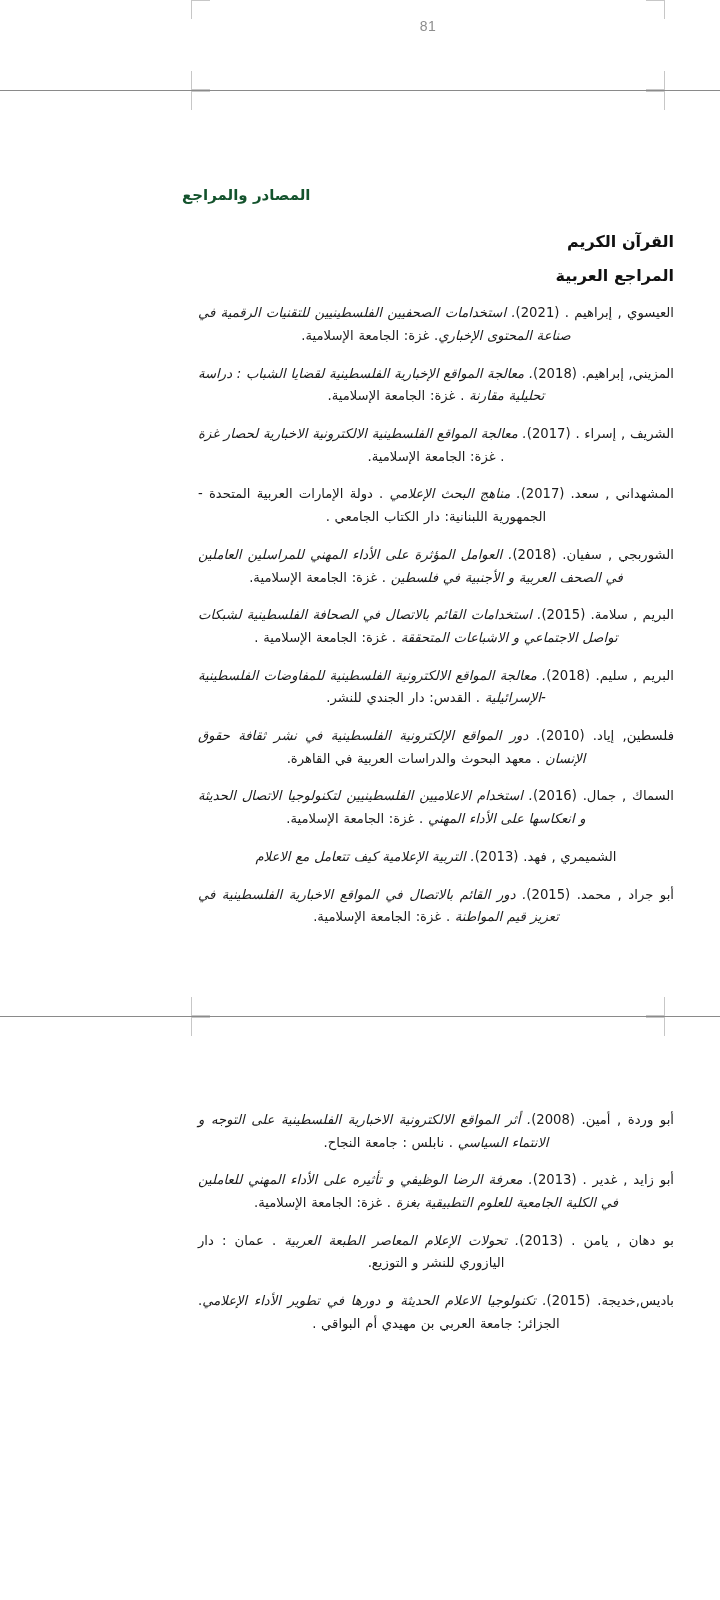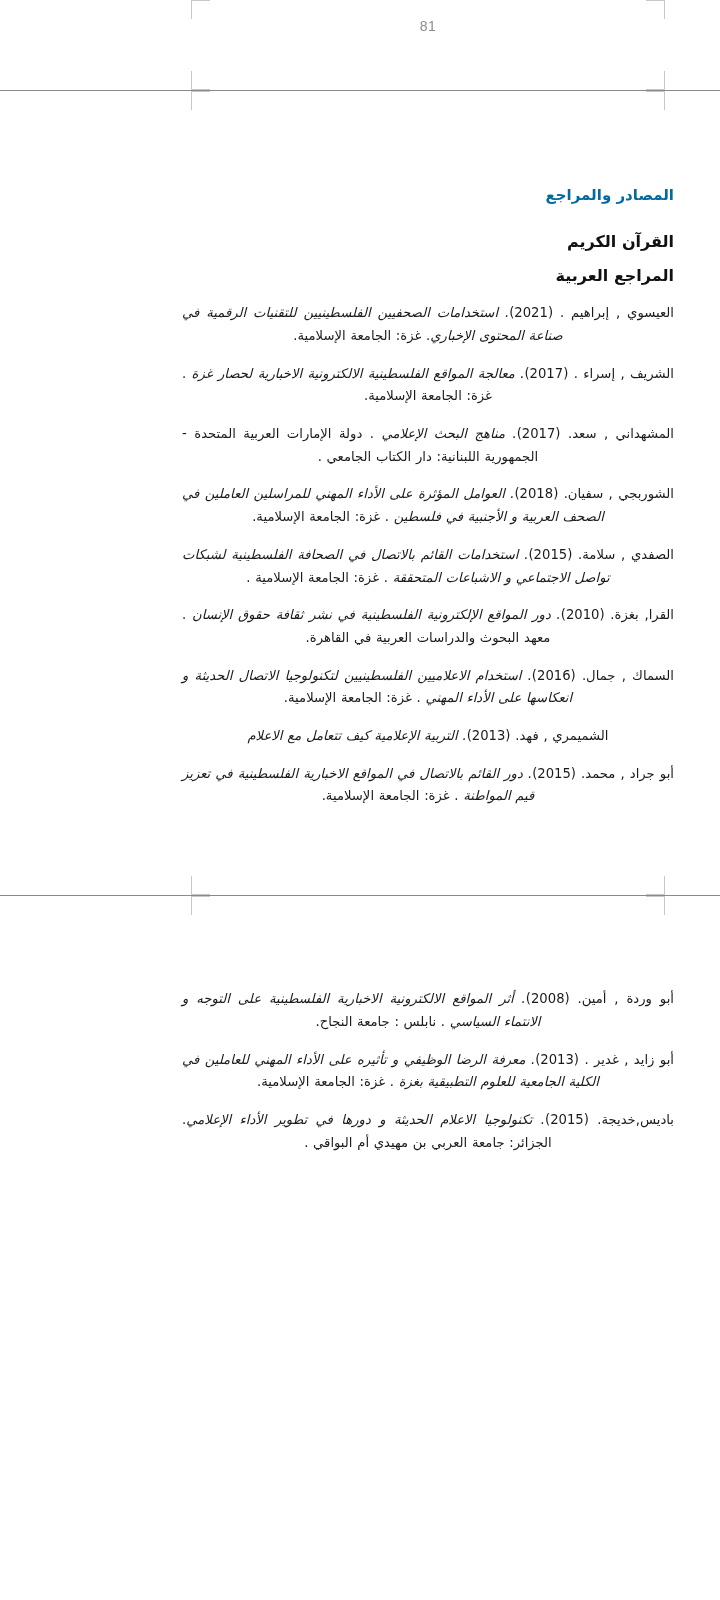--- a/index.html
+++ b/index.html
@@ -57,44 +57,44 @@
   }
 
   
   .page-body {
     padding: 0 46px;
     box-sizing: border-box;
   }
 
   
   .section-title {
-    text-align: right;
+    text-align: left;
     font-size: 15px;
     font-weight: 700;
-    color: #0369a1;
+    color: #14532d;
     margin: 0 0 22px 0;
     line-height: 1.6;
   }
   .heading {
     text-align: right;
     font-size: 16px;
     font-weight: 700;
     color: #111;
     margin: 0 0 14px 0;
     line-height: 1.6;
   }
   .heading.tight { margin-bottom: 8px; }
 
   
   .ref {
     font-size: 13.2px;
     line-height: 1.72;
     text-align: justify;
     text-align-last: center;
-    margin: 0 0 15px 0;
+    margin: 0 0 15px 16px;
     color: #1a1a1a;
     word-spacing: 0.5px;
   }
   .ref .ttl { font-style: italic; }
   .ref .yr  { font-style: normal; direction: ltr; unicode-bidi: isolate; }
 
   .spacer-top { height: 92px; }
   .spacer-mid { height: 42px; }
   .spacer-bottom { height: 30px; }
   .gap-before-num { height: 18px; }
@@ -134,33 +134,39 @@
 
       <h2 class="heading tight">القرآن الكريم</h2>
 
       <h2 class="heading">المراجع العربية</h2>
 
       <div>
         <p class="ref">
           <span>العيسوي , إبراهيم . </span><span class="yr">(2021)</span><span class="ttl">. استخدامات الصحفيين الفلسطينيين للتقنيات الرقمية في صناعة المحتوى الإخباري</span><span>. غزة: الجامعة الإسلامية.</span>
         </p>
         <p class="ref">
+          <span>المزيني, إبراهيم. </span><span class="yr">(2018)</span><span class="ttl">. معالجة المواقع الإخبارية الفلسطينية لقضايا الشباب : دراسة تحليلية مقارنة</span><span> . غزة: الجامعة الإسلامية.</span>
+        </p>
+        <p class="ref">
           <span>الشريف , إسراء . </span><span class="yr">(2017)</span><span class="ttl">. معالجة المواقع الفلسطينية الالكترونية الاخبارية لحصار غزة</span><span> . غزة: الجامعة الإسلامية.</span>
         </p>
         <p class="ref">
           <span>المشهداني , سعد. </span><span class="yr">(2017)</span><span class="ttl">. مناهج البحث الإعلامي</span><span> . دولة الإمارات العربية المتحدة - الجمهورية اللبنانية: دار الكتاب الجامعي .</span>
         </p>
         <p class="ref">
           <span>الشوربجي , سفيان. </span><span class="yr">(2018)</span><span class="ttl">. العوامل المؤثرة على الأداء المهني للمراسلين العاملين في الصحف العربية و الأجنبية في فلسطين</span><span> . غزة: الجامعة الإسلامية.</span>
         </p>
         <p class="ref">
-          <span>الصفدي , سلامة. </span><span class="yr">(2015)</span><span class="ttl">. استخدامات القائم بالاتصال في الصحافة الفلسطينية لشبكات تواصل الاجتماعي و الاشباعات المتحققة</span><span> . غزة: الجامعة الإسلامية .</span>
-        </p>
-        <p class="ref">
-          <span>القرا, بغزة. </span><span class="yr">(2010)</span><span class="ttl">. دور المواقع الإلكترونية الفلسطينية في نشر ثقافة حقوق الإنسان</span><span> . معهد البحوث والدراسات العربية في القاهرة.</span>
+          <span>البريم , سلامة. </span><span class="yr">(2015)</span><span class="ttl">. استخدامات القائم بالاتصال في الصحافة الفلسطينية لشبكات تواصل الاجتماعي و الاشباعات المتحققة</span><span> . غزة: الجامعة الإسلامية .</span>
+        </p>
+        <p class="ref">
+          <span>البريم , سليم. </span><span class="yr">(2018)</span><span class="ttl">. معالجة المواقع الالكترونية الفلسطينية للمفاوضات الفلسطينية -الإسرائيلية</span><span> . القدس: دار الجندي للنشر.</span>
+        </p>
+        <p class="ref">
+          <span>فلسطين, إياد. </span><span class="yr">(2010)</span><span class="ttl">. دور المواقع الإلكترونية الفلسطينية في نشر ثقافة حقوق الإنسان</span><span> . معهد البحوث والدراسات العربية في القاهرة.</span>
         </p>
         <p class="ref">
           <span>السماك , جمال. </span><span class="yr">(2016)</span><span class="ttl">. استخدام الاعلاميين الفلسطينيين لتكنولوجيا الاتصال الحديثة و انعكاسها على الأداء المهني</span><span> . غزة: الجامعة الإسلامية.</span>
         </p>
         <p class="ref">
           <span>الشميمري , فهد. </span><span class="yr">(2013)</span><span class="ttl">. التربية الإعلامية كيف تتعامل مع الاعلام</span><span></span>
         </p>
         <p class="ref">
           <span>أبو جراد , محمد. </span><span class="yr">(2015)</span><span class="ttl">. دور القائم بالاتصال في المواقع الاخبارية الفلسطينية في تعزيز قيم المواطنة</span><span> . غزة: الجامعة الإسلامية.</span>
         </p>
@@ -181,19 +187,22 @@
 
     <div class="page-body">
       <div>
         <p class="ref">
           <span>أبو وردة , أمين. </span><span class="yr">(2008)</span><span class="ttl">. أثر المواقع الالكترونية الاخبارية الفلسطينية على التوجه و الانتماء السياسي</span><span> . نابلس : جامعة النجاح.</span>
         </p>
         <p class="ref">
           <span>أبو زايد , غدير . </span><span class="yr">(2013)</span><span class="ttl">. معرفة الرضا الوظيفي و تأثيره على الأداء المهني للعاملين في الكلية الجامعية للعلوم التطبيقية بغزة</span><span> . غزة: الجامعة الإسلامية.</span>
         </p>
         <p class="ref">
+          <span>بو دهان , يامن . </span><span class="yr">(2013)</span><span class="ttl">. تحولات الإعلام المعاصر الطبعة العربية</span><span> . عمان : دار اليازوري للنشر و التوزيع.</span>
+        </p>
+        <p class="ref">
           <span>باديس,خديجة. </span><span class="yr">(2015)</span><span class="ttl">. تكنولوجيا الاعلام الحديثة و دورها في تطوير الأداء الإعلامي</span><span>. الجزائر: جامعة العربي بن مهيدي أم البواقي .</span>
         </p>
       </div>
     </div>
   </div>
 
 </div>
 
 </body></html>

